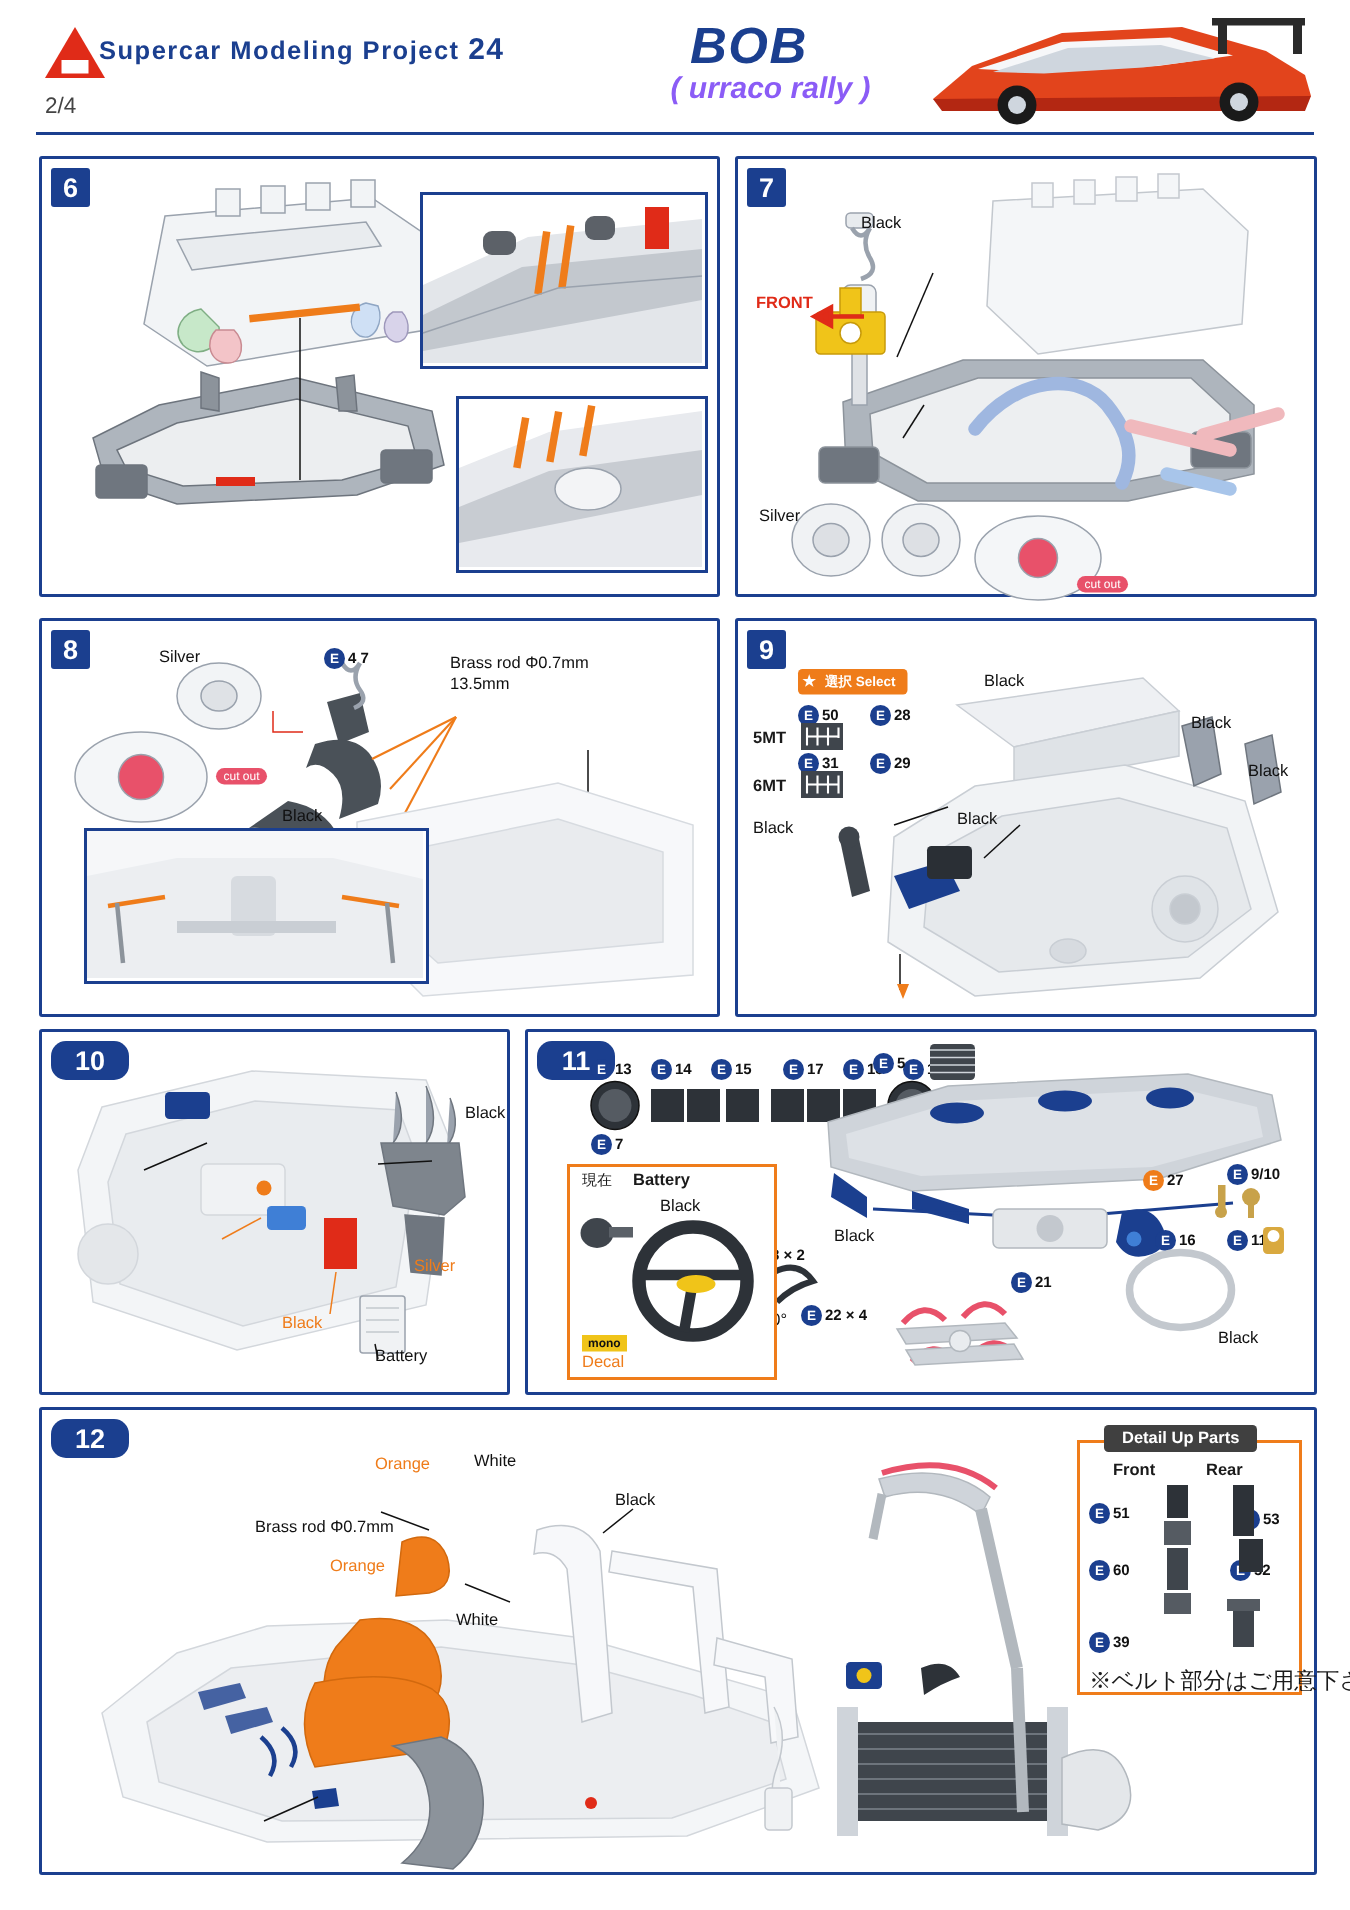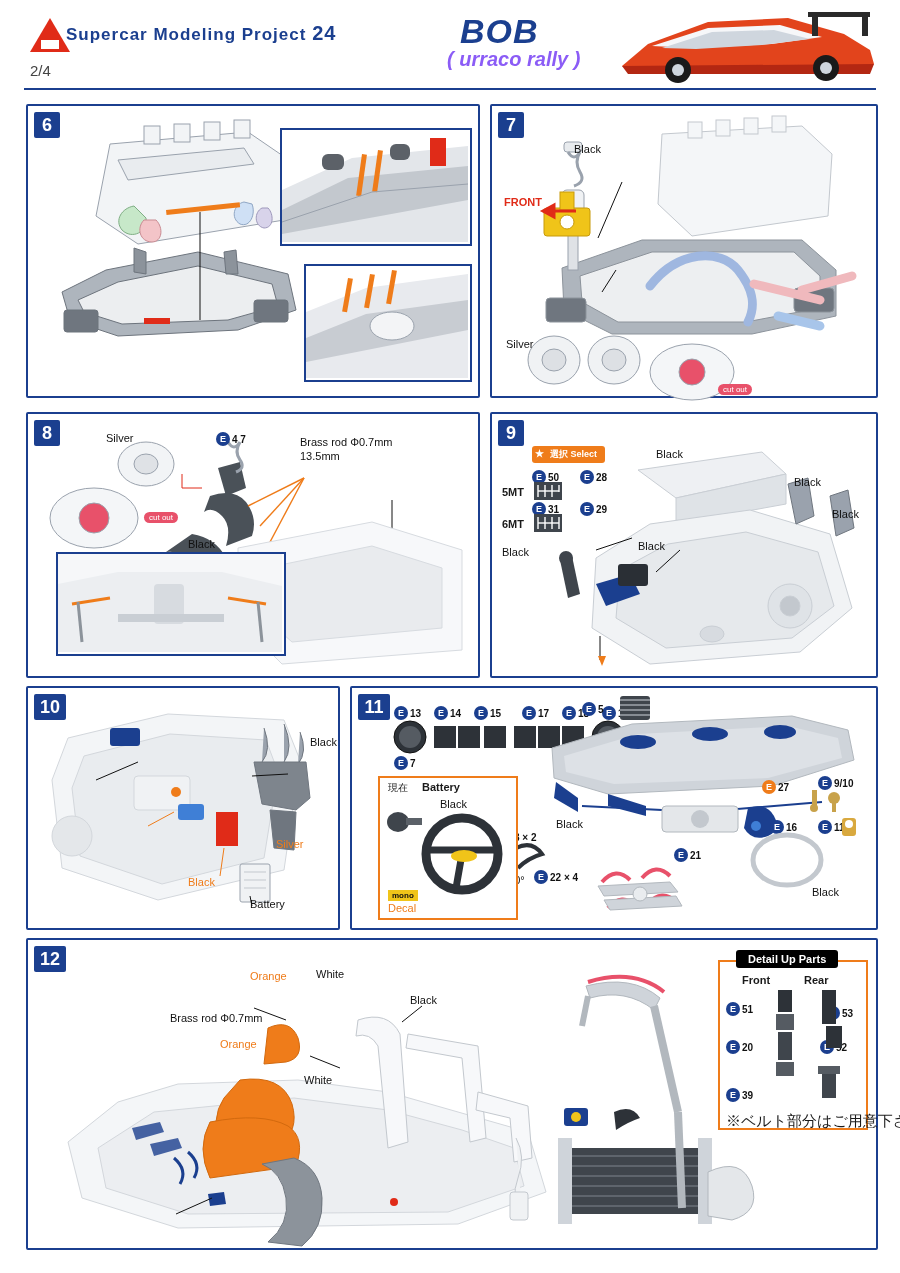--- a/index.html
+++ b/index.html
@@ -20,21 +20,21 @@
   .brand .num{font-size:20px;}
   .pagenum{position:absolute;left:30px;top:62px;font-size:15px;color:#444;}
   .title-bob{position:absolute;left:460px;top:12px;font-size:34px;font-style:italic;font-weight:bold;color:#1b3f8f;letter-spacing:1px;}
   .title-sub{position:absolute;left:447px;top:48px;font-size:20px;font-style:italic;font-weight:bold;color:#8b5cf6;}
   .carart{position:absolute;left:612px;top:4px;width:270px;height:82px;}
 
   
   .panel{position:absolute;border:2px solid #1b3f8f;background:#fff;border-radius:2px;}
   .pnum{position:absolute;left:6px;top:6px;width:26px;height:26px;background:#1b3f8f;color:#fff;
     font-size:18px;font-weight:bold;display:flex;align-items:center;justify-content:center;border-radius:2px;}
-  .pnum.wide{width:32px;}
+  .pnum.wide{width:52px;border-radius:10px;}
   .subbox{position:absolute;border:2px solid #1b3f8f;background:#fff;}
   .subbox.orange{border-color:#ef7c1a;}
 
   
   .lbl{position:absolute;font-size:11px;line-height:1.15;white-space:nowrap;}
   .lbl.b{color:#111;}
   .lbl.o{color:#ef7c1a;}
   .lbl.r{color:#e02b18;font-weight:bold;}
   .lbl.bold{font-weight:bold;}
   .lbl.small{font-size:15px;}
@@ -43,21 +43,21 @@
   
   .etag{position:absolute;display:flex;align-items:center;gap:2px;font-size:10px;font-weight:bold;color:#111;white-space:nowrap;}
   .ecirc{width:14px;height:14px;border-radius:50%;background:#1b3f8f;color:#fff;font-size:9px;
     display:flex;align-items:center;justify-content:center;font-weight:bold;}
 
   svg{display:block;overflow:visible;}
   .cutout{position:absolute;background:#e8516a;color:#fff;font-size:8px;padding:1px 5px;border-radius:7px;}
   .select-badge{position:absolute;background:#ef7c1a;color:#fff;font-size:9px;font-weight:bold;
     padding:2px 8px 2px 18px;border-radius:3px;}
   .star{position:absolute;left:3px;top:2px;color:#fff;font-size:10px;}
-  .detailhdr{position:absolute;background:#000000;color:#fff;font-size:11px;font-weight:bold;
+  .detailhdr{position:absolute;background:#404040;color:#fff;font-size:11px;font-weight:bold;
     padding:3px 12px;border-radius:3px;}
   .mono-badge{position:absolute;background:#f0c419;color:#111;font-size:8px;font-weight:bold;padding:1px 4px;}
   .front-arrow{position:absolute;}
 </style>
 </head>
 <body>
 
 <div class="page">
 
   <div class="header">
@@ -621,21 +621,21 @@
       <div class="etag" style="left:6px;top:40px;">
         <span class="ecirc">E</span>
         <span>51</span>
       </div>
       <div class="etag" style="left:106px;top:44px;">
         <span class="ecirc">E</span>
         <span>53</span>
       </div>
       <div class="etag" style="left:6px;top:78px;">
         <span class="ecirc">E</span>
-        <span>20</span>
+        <span>60</span>
       </div>
       <div class="etag" style="left:100px;top:78px;">
         <span class="ecirc">E</span>
         <span>52</span>
       </div>
       <div class="etag" style="left:6px;top:126px;">
         <span class="ecirc">E</span>
         <span>39</span>
       </div>
 

